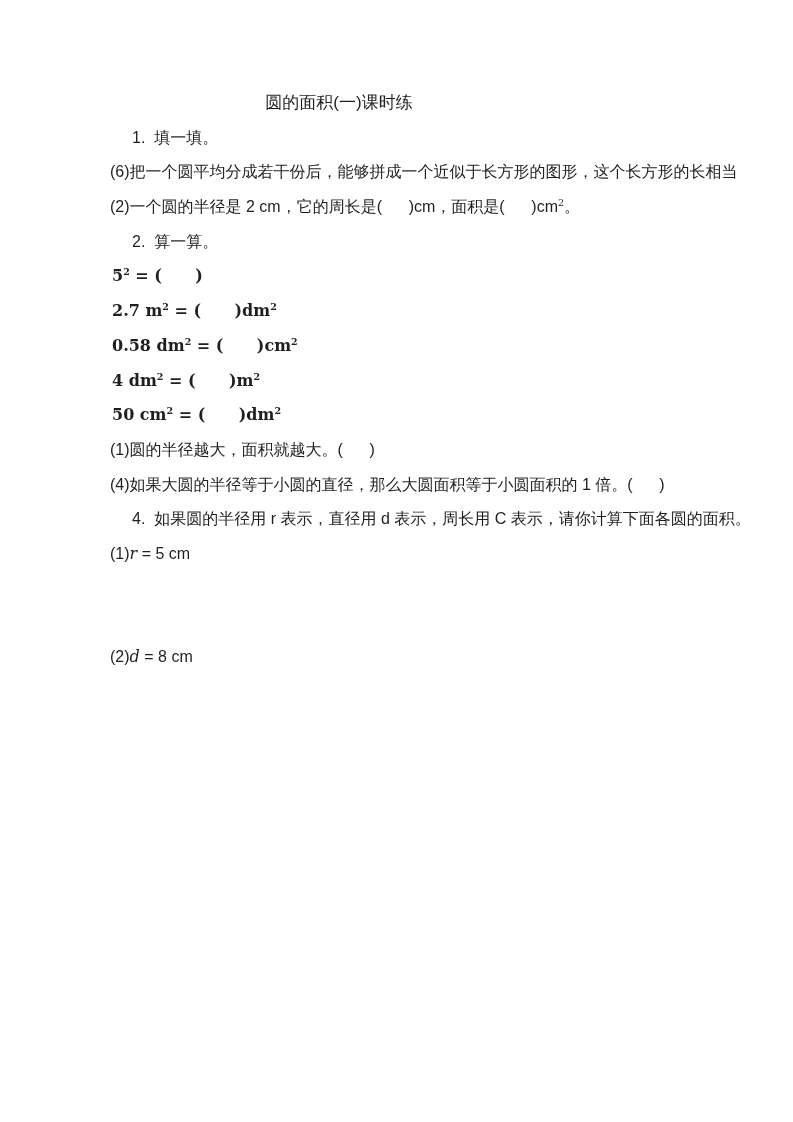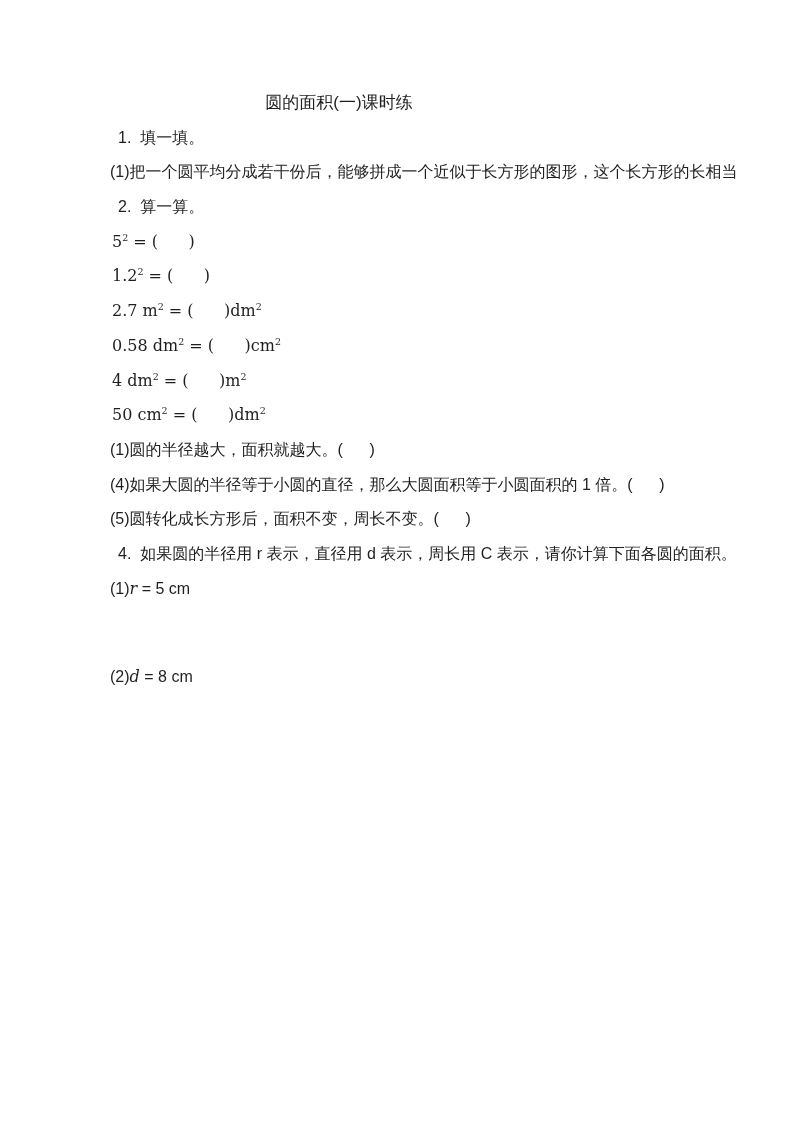--- a/index.html
+++ b/index.html
@@ -23,58 +23,59 @@
     line-height: 34.7px;
     white-space: pre;
     overflow: visible;
   }
   .title {
     text-align: center;
     font-size: 17px;
   }
   .hd {
     padding-left: 8px;
+    margin-left: 14px;
   }
   .calc {
     font-family: "DejaVu Serif", "Liberation Serif", serif;
     padding-left: 2px;
+    font-weight: bold;
   }
   sup.exp {
     font-size: 9.5px;
     line-height: 0;
     vertical-align: super;
     font-family: "DejaVu Serif", "Liberation Serif", serif;
   }
   .mvar {
     font-style: italic;
     font-family: "DejaVu Serif", "Liberation Serif", serif;
   }
   .gap-above {
-    margin-top: 54px;
+    margin-top: 68px;
   }
 </style>
 </head>
 <body>
 
 <div class="page">
 
   <div class="line title">圆的面积(一)课时练</div>
 
   <div class="line hd">1.  填一填。</div>
-  <div class="line">(1)把一个圆平均分成若干份后，能够拼成一个近似于长方形的图形，这个长方形的长相当</div>
+  <div class="line">(6)把一个圆平均分成若干份后，能够拼成一个近似于长方形的图形，这个长方形的长相当</div>
+  <div class="line"><span>(2)一个圆的半径是 2 cm，它的周长是(      )cm，面积是(      )cm</span><sup class="exp">2</sup><span>。</span></div>
 
   <div class="line hd">2.  算一算。</div>
   <div class="line calc"><span>5</span><sup class="exp">2</sup><span> = (      )</span><sup class="exp"></sup></div>
-  <div class="line calc"><span>1.2</span><sup class="exp">2</sup><span> = (      )</span><sup class="exp"></sup></div>
   <div class="line calc"><span>2.7 m</span><sup class="exp">2</sup><span> = (      )dm</span><sup class="exp">2</sup></div>
   <div class="line calc"><span>0.58 dm</span><sup class="exp">2</sup><span> = (      )cm</span><sup class="exp">2</sup></div>
   <div class="line calc"><span>4 dm</span><sup class="exp">2</sup><span> = (      )m</span><sup class="exp">2</sup></div>
   <div class="line calc"><span>50 cm</span><sup class="exp">2</sup><span> = (      )dm</span><sup class="exp">2</sup></div>
 
   <div class="line">(1)圆的半径越大，面积就越大。(      )</div>
   <div class="line">(4)如果大圆的半径等于小圆的直径，那么大圆面积等于小圆面积的 1 倍。(      )</div>
-  <div class="line">(5)圆转化成长方形后，面积不变，周长不变。(      )</div>
 
   <div class="line hd">4.  如果圆的半径用 r 表示，直径用 d 表示，周长用 C 表示，请你计算下面各圆的面积。</div>
   <div class="line"><span>(1)</span><span class="mvar">r</span><span> = 5 cm</span></div>
   <div class="line gap-above"><span>(2)</span><span class="mvar">d</span><span> = 8 cm</span></div>
 
 </div>
 
 </body></html>

